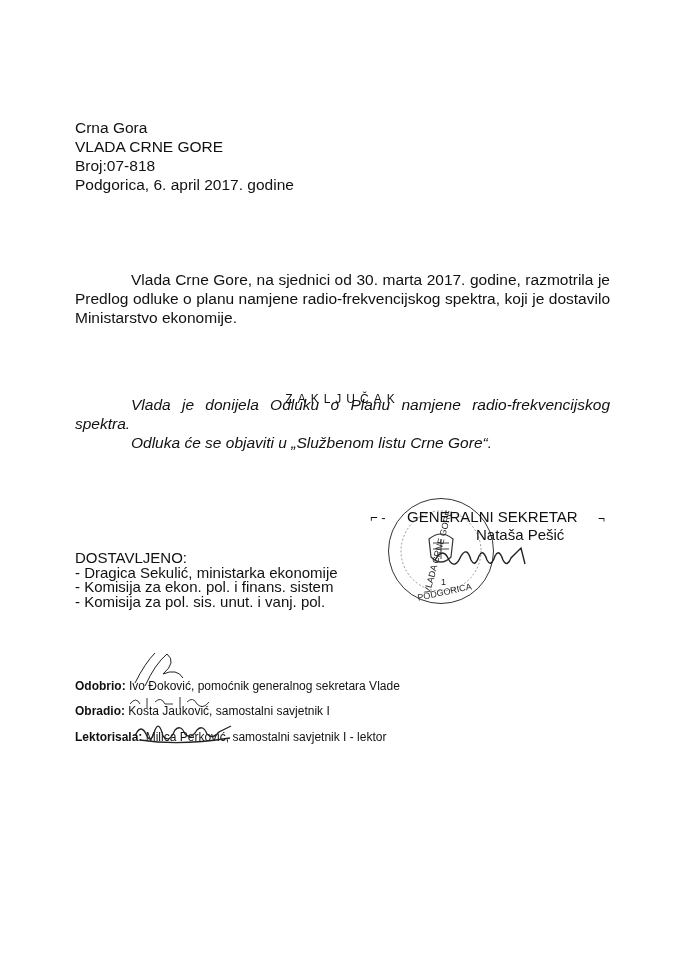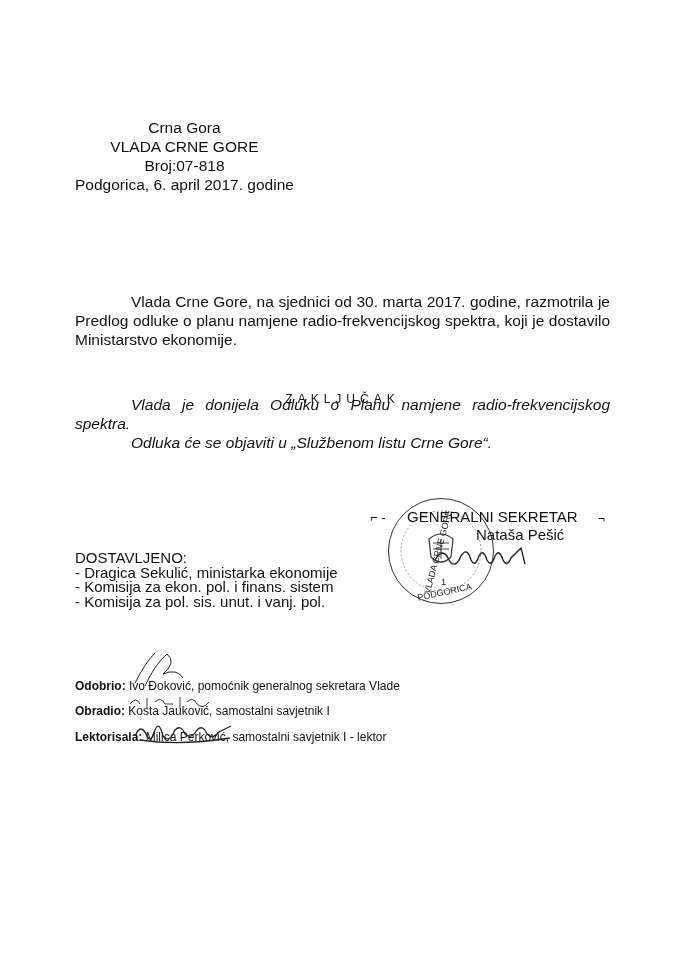--- a/index.html
+++ b/index.html
@@ -1,22 +1,22 @@
 <!DOCTYPE html>
 <html><head>
 <meta charset="utf-8">
 <style>
   html, body { margin:0; padding:0; background:#ffffff; }
   body { width:679px; height:960px; position:relative; overflow:hidden;
          font-family:"Liberation Sans", sans-serif; color:#111; }
   .abs { position:absolute; }
   .hdr { left:75px; top:118px; font-size:15.5px; line-height:19px; }
-  .hdr div { white-space:nowrap;text-align:center; }
+  .hdr div { white-space:nowrap; }
   .body-text { left:75px; width:535px; font-size:15.5px; line-height:19px; text-align:justify; }
-  .p1 { top:292px; }
+  .p1 { top:270px; }
   .indent { text-indent:56px; }
   .title { left:75px; width:535px; top:392px; font-size:12px; text-align:center; letter-spacing:5px; }
   .p2 { top:395px;font-style:italic; }
   .sig-title { left:407px; top:508px; font-size:15px; white-space:nowrap; }
   .sig-name { left:432px; top:526px; font-size:15px; white-space:nowrap;margin-left:44px; }
   .mark-l { left:370px; top:510px; font-size:13px; }
   .mark-r { left:598px; top:512px; font-size:12px; }
   .stamp { left:388px; top:498px; width:104px; height:104px; border-radius:50%; border:1.5px solid #333; }
   .stamp-txt { font-size:9px; color:#222; position:absolute; }
   .dost { left:75px; top:551px; font-size:15px; line-height:14.5px; }

